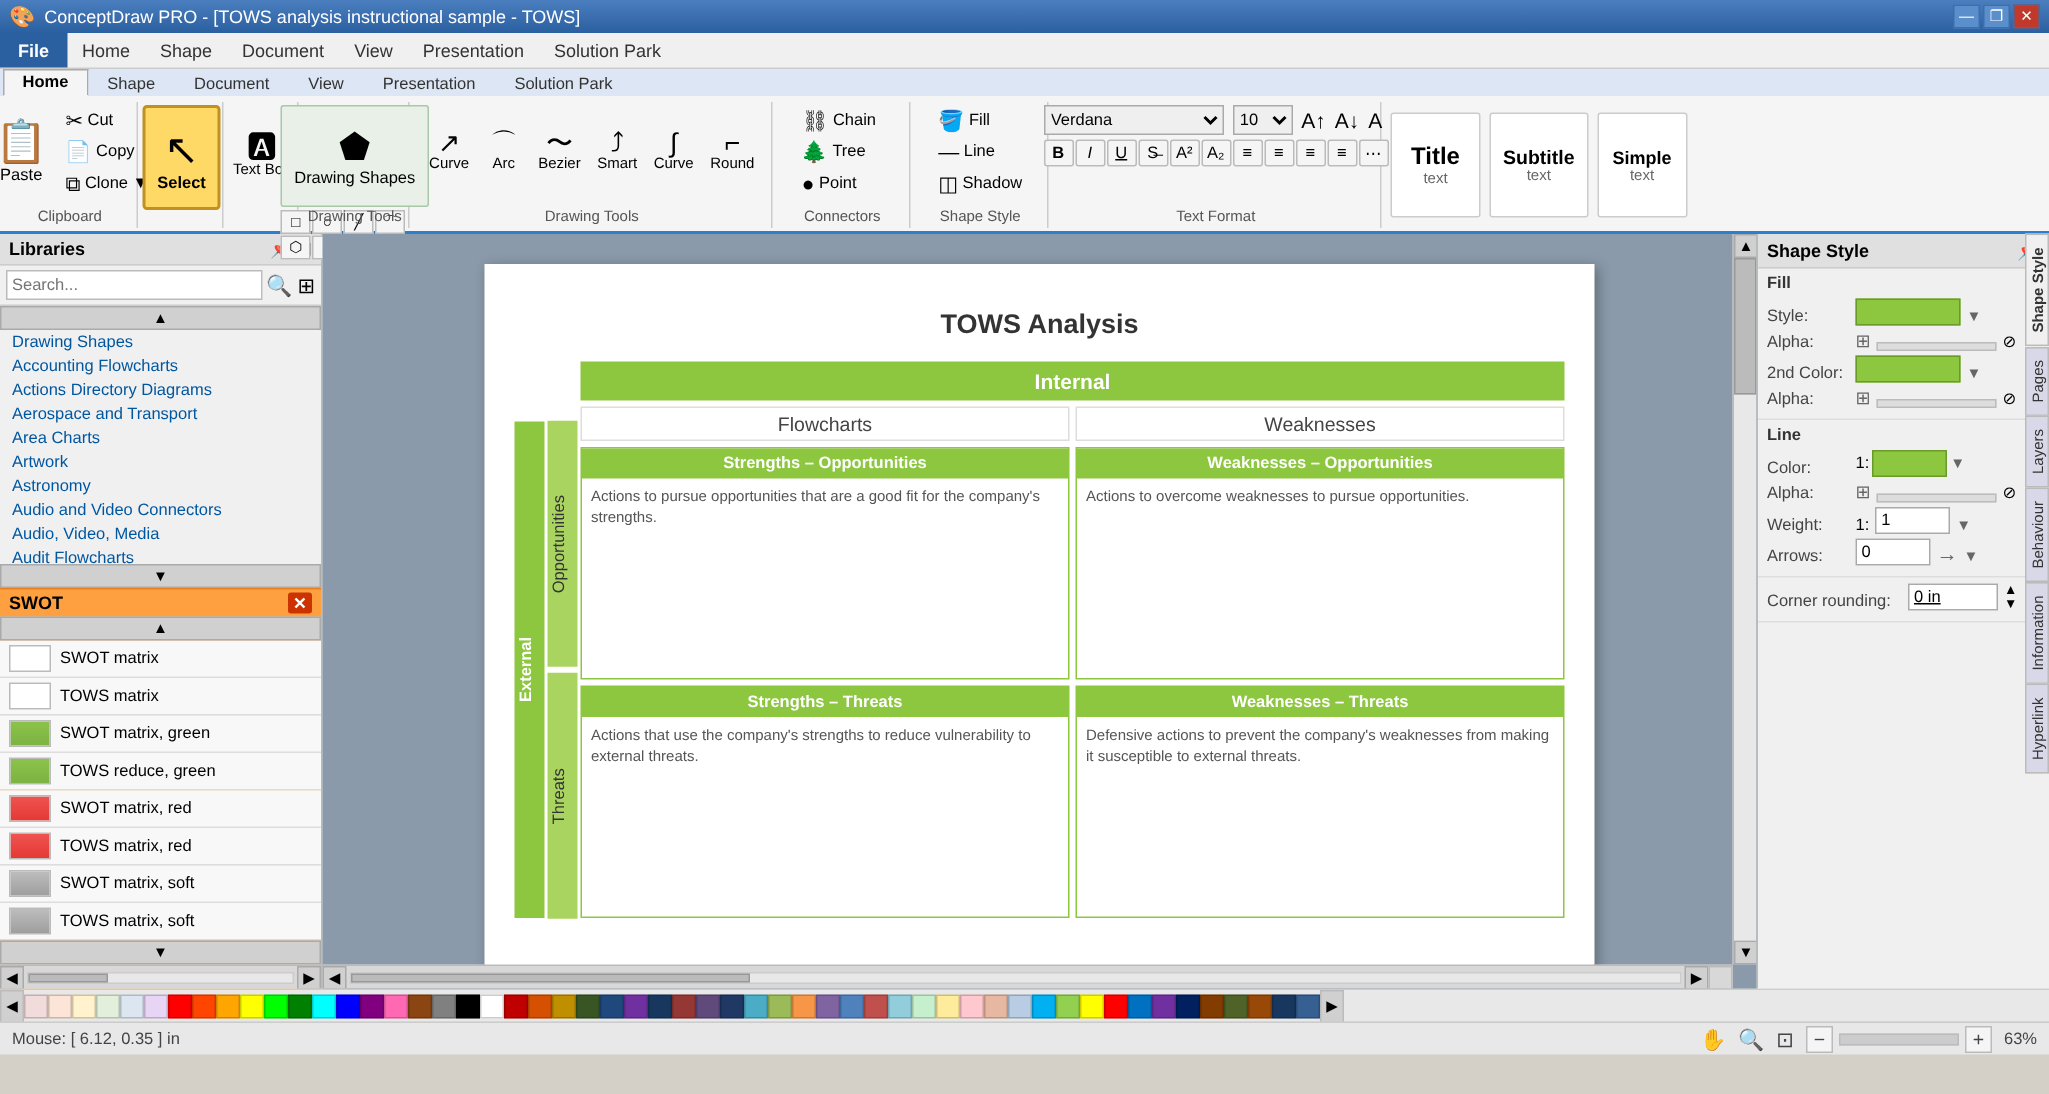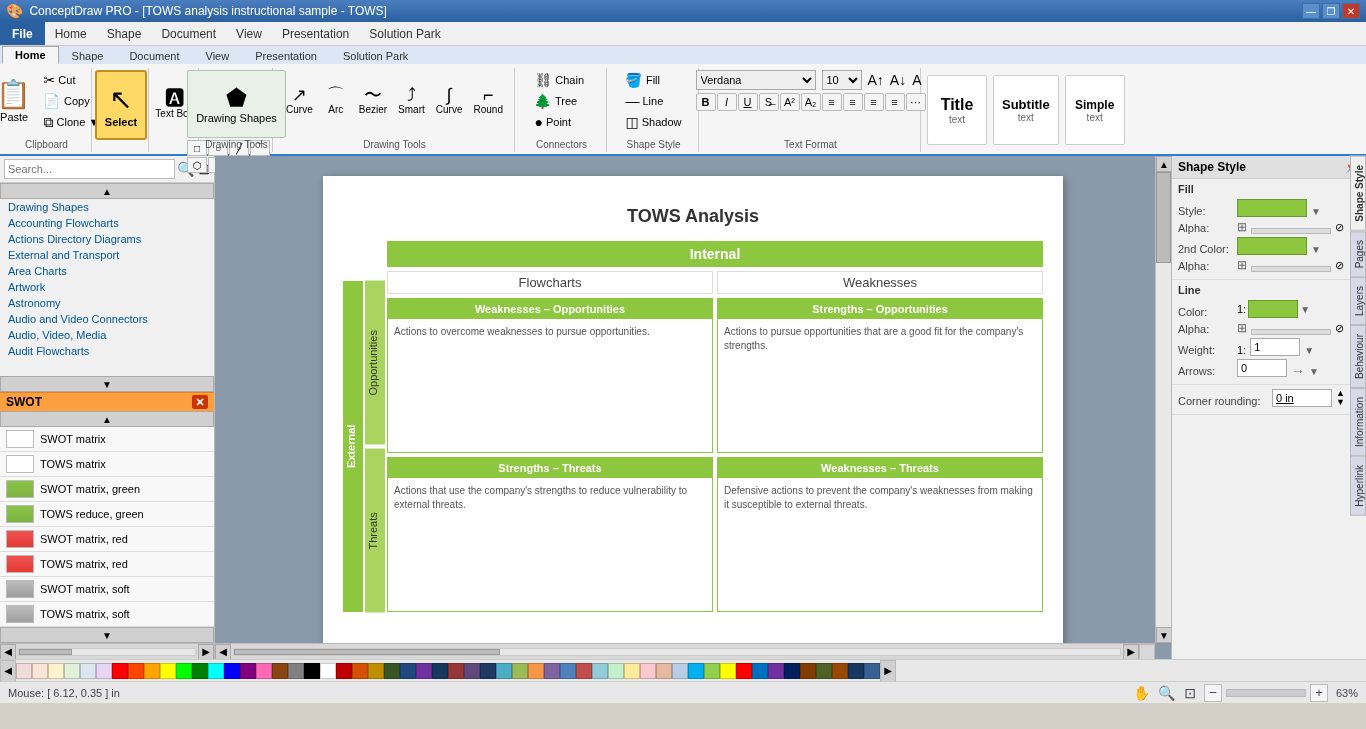--- a/index.html
+++ b/index.html
@@ -752,31 +752,38 @@
         <span class="tp-label">text</span>
       </div>
     </div>
 
   </div>
 </div>
 
 <div id="main-layout" style="height:503px;display:flex;">
 
   <div id="left-sidebar">
+    <div id="lib-header">
+      <span>Libraries</span>
+      <div class="header-icons">
+        <span style="cursor:pointer;font-size:12px;">📌</span>
+        <span style="cursor:pointer;font-size:12px;">⊞</span>
+      </div>
+    </div>
     <div id="lib-search">
       <input type="text" placeholder="Search..." style="">
       <span style="cursor:pointer;font-size:14px;">🔍</span>
       <span style="cursor:pointer;font-size:14px;">⊞</span>
     </div>
     <div class="lib-scroll-btn">▲</div>
     <div id="lib-list">
       <div class="lib-item">Drawing Shapes</div>
       <div class="lib-item">Accounting Flowcharts</div>
       <div class="lib-item">Actions Directory Diagrams</div>
-      <div class="lib-item">External and Transport</div>
+      <div class="lib-item">Aerospace and Transport</div>
       <div class="lib-item">Area Charts</div>
       <div class="lib-item">Artwork</div>
       <div class="lib-item">Astronomy</div>
       <div class="lib-item">Audio and Video Connectors</div>
       <div class="lib-item">Audio, Video, Media</div>
       <div class="lib-item">Audit Flowcharts</div>
     </div>
     <div class="lib-scroll-btn">▼</div>
 
     <div id="swot-panel">
@@ -862,27 +869,27 @@
               <div style="background:#8dc63f;color:white;text-align:center;padding:5px;font-size:14px;font-weight:bold;margin-bottom:4px;">Internal</div>
 
               <div style="display:grid;grid-template-columns:1fr 1fr;gap:4px;margin-bottom:4px;">
                 <div style="text-align:center;font-size:13px;color:#444;padding:3px;border:1px solid #ddd;">Flowcharts</div>
                 <div style="text-align:center;font-size:13px;color:#444;padding:3px;border:1px solid #ddd;">Weaknesses</div>
               </div>
 
               <div style="display:grid;grid-template-columns:1fr 1fr;grid-template-rows:auto auto;gap:4px;">
 
                 <div style="border:1px solid #8dc63f;min-height:155px;">
+                  <div style="background:#8dc63f;color:white;text-align:center;padding:4px;font-size:11px;font-weight:bold;">Strengths – Opportunities</div>
+                  <div style="padding:6px;font-size:10px;color:#555;line-height:1.4;">Actions to pursue opportunities that are a good fit for the company's strengths.</div>
+                </div>
+
+                <div style="border:1px solid #8dc63f;min-height:155px;">
                   <div style="background:#8dc63f;color:white;text-align:center;padding:4px;font-size:11px;font-weight:bold;">Weaknesses – Opportunities</div>
                   <div style="padding:6px;font-size:10px;color:#555;line-height:1.4;">Actions to overcome weaknesses to pursue opportunities.</div>
-                </div>
-
-                <div style="border:1px solid #8dc63f;min-height:155px;">
-                  <div style="background:#8dc63f;color:white;text-align:center;padding:4px;font-size:11px;font-weight:bold;">Strengths – Opportunities</div>
-                  <div style="padding:6px;font-size:10px;color:#555;line-height:1.4;">Actions to pursue opportunities that are a good fit for the company's strengths.</div>
                 </div>
 
                 <div style="border:1px solid #8dc63f;min-height:155px;">
                   <div style="background:#8dc63f;color:white;text-align:center;padding:4px;font-size:11px;font-weight:bold;">Strengths – Threats</div>
                   <div style="padding:6px;font-size:10px;color:#555;line-height:1.4;">Actions that use the company's strengths to reduce vulnerability to external threats.</div>
                 </div>
 
                 <div style="border:1px solid #8dc63f;min-height:155px;">
                   <div style="background:#8dc63f;color:white;text-align:center;padding:4px;font-size:11px;font-weight:bold;">Weaknesses – Threats</div>
                   <div style="padding:6px;font-size:10px;color:#555;line-height:1.4;">Defensive actions to prevent the company's weaknesses from making it susceptible to external threats.</div>

